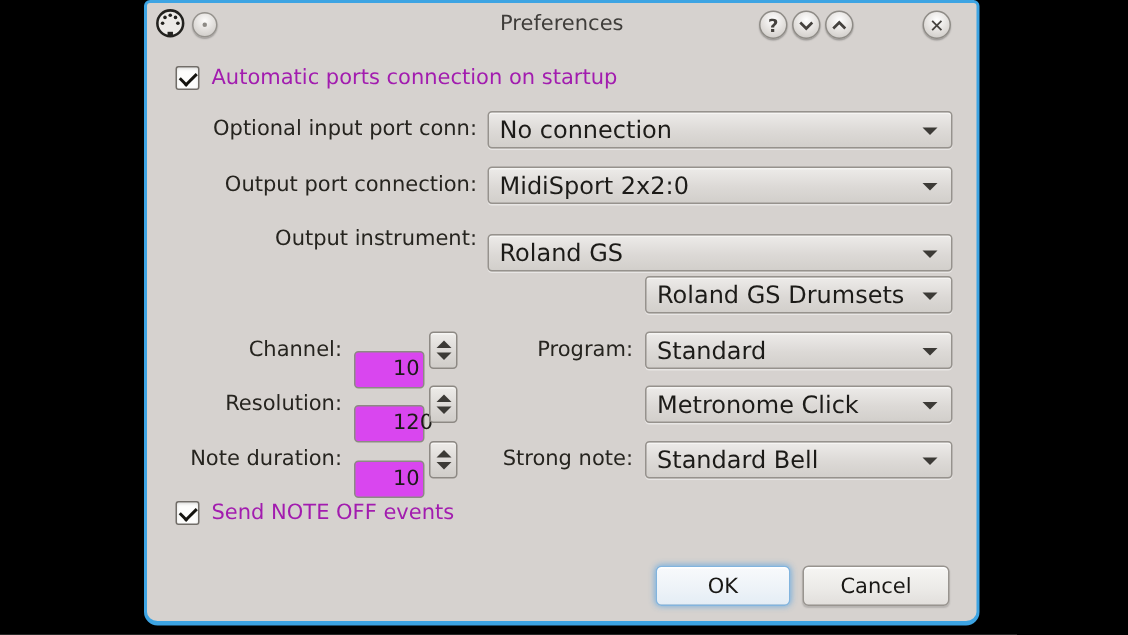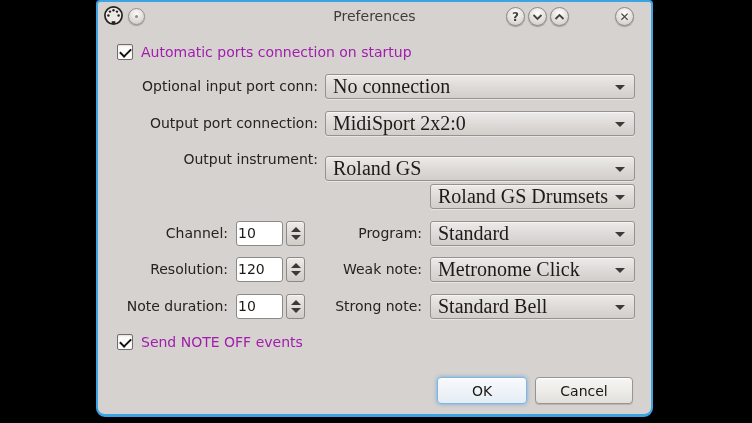--- a/index.html
+++ b/index.html
@@ -25,28 +25,28 @@
   .pin-btn::after{content:"";position:absolute;left:6px;top:6px;width:3px;height:3px;
                   border-radius:50%;background:#8d8a85;}
   
   .lbl{position:absolute;height:25px;line-height:25px;font-size:14px;color:#26241f;
        text-align:right;white-space:nowrap;}
   
   .combo{position:absolute;height:25px;box-sizing:border-box;border:1px solid #96928d;
          border-radius:3px;background:linear-gradient(#edebe9 0%,#dcd9d6 55%,#d2cfcb 100%);
          box-shadow:inset 0 1px 0 #f6f5f3,0 1px 0 rgba(255,255,255,.45);
          display:flex;align-items:center;cursor:default;}
-  .combo .val{font-size:20px;color:#1c1b18;padding-left:7px;white-space:nowrap;overflow:hidden;font-family:Liberation Serif, serif;}
+  .combo .val{font-size:16px;color:#1c1b18;padding-left:7px;white-space:nowrap;overflow:hidden;}
   .combo .arrow{position:absolute;right:9px;top:10px;width:0;height:0;
                 border-left:5px solid transparent;border-right:5px solid transparent;
                 border-top:5px solid #3c3a36;}
   
-  .spin-field{position:absolute;height:25px;box-sizing:border-box;background:#ffffff;
+  .spin-field{position:absolute;height:25px;box-sizing:border-box;background:#d946ef;
               border:1px solid #8d8984;border-radius:3px;font-size:14px;color:#1c1b18;
-              line-height:23px;padding-left:1px;}
+              line-height:23px;padding-left:25px;margin-top:13px;}
   .spin-btn{position:absolute;height:25px;width:19px;box-sizing:border-box;
             border:1px solid #8d8984;border-radius:3px;
             background:linear-gradient(#eeece9 0%,#dcd9d6 55%,#d0cdc9 100%);
             box-shadow:inset 0 1px 0 #f6f5f3;cursor:default;}
   .spin-up,.spin-down{position:absolute;left:4px;width:0;height:0;
             border-left:5px solid transparent;border-right:5px solid transparent;}
   .spin-up{top:5px;border-bottom:5px solid #3c3a36;}
   .spin-down{bottom:5px;border-top:5px solid #3c3a36;}
   
   .cbrow{position:absolute;display:flex;align-items:center;height:18px;}
@@ -143,21 +143,20 @@
       <span class="val">Standard</span>
       <span class="arrow"></span>
     </div>
 
     <div class="lbl" style="left:12px;top:255px;width:118px;">Resolution:</div>
     <div class="spin-field" style="left:138px;top:255px;width:47px;">120</div>
     <div class="spin-btn" style="left:188px;top:255px;">
       <div class="spin-up"></div>
       <div class="spin-down"></div>
     </div>
-    <div class="lbl" style="left:208px;top:255px;width:116px;">Weak note:</div>
     <div class="combo" style="left:332px;top:255px;width:205px;">
       <span class="val">Metronome Click</span>
       <span class="arrow"></span>
     </div>
 
     <div class="lbl" style="left:12px;top:292px;width:118px;">Note duration:</div>
     <div class="spin-field" style="left:138px;top:292px;width:47px;">10</div>
     <div class="spin-btn" style="left:188px;top:292px;">
       <div class="spin-up"></div>
       <div class="spin-down"></div>

